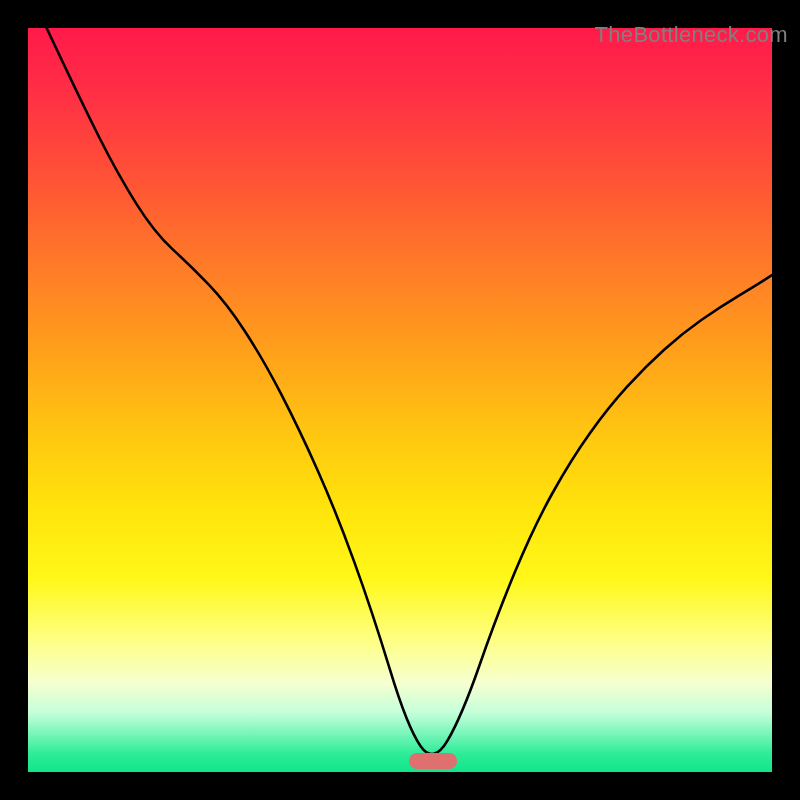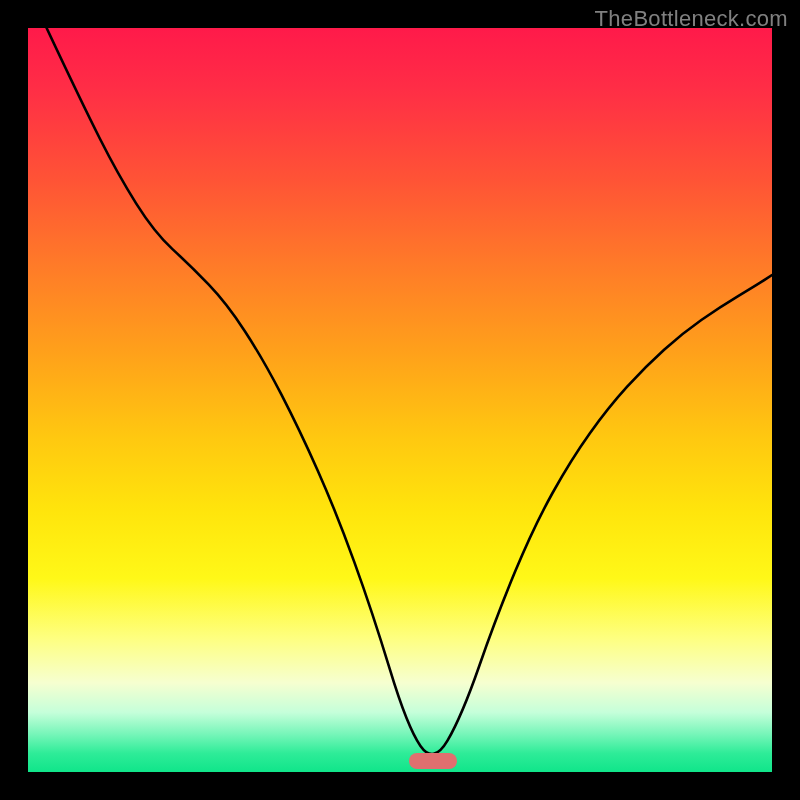--- a/index.html
+++ b/index.html
@@ -11,21 +11,21 @@
     overflow: hidden;
   }
   .container {
     position: relative;
     width: 800px;
     height: 800px;
     background: #000000;
   }
   .watermark {
     position: absolute;
-    top: 6px;
+    top: 22px;
     right: 12px;
     font-family: Arial, Helvetica, sans-serif;
     font-size: 22px;
     font-weight: 500;
     color: #808080;
     letter-spacing: 0.3px;
     z-index: 10;
   }
   .plot-area {
     position: absolute;

